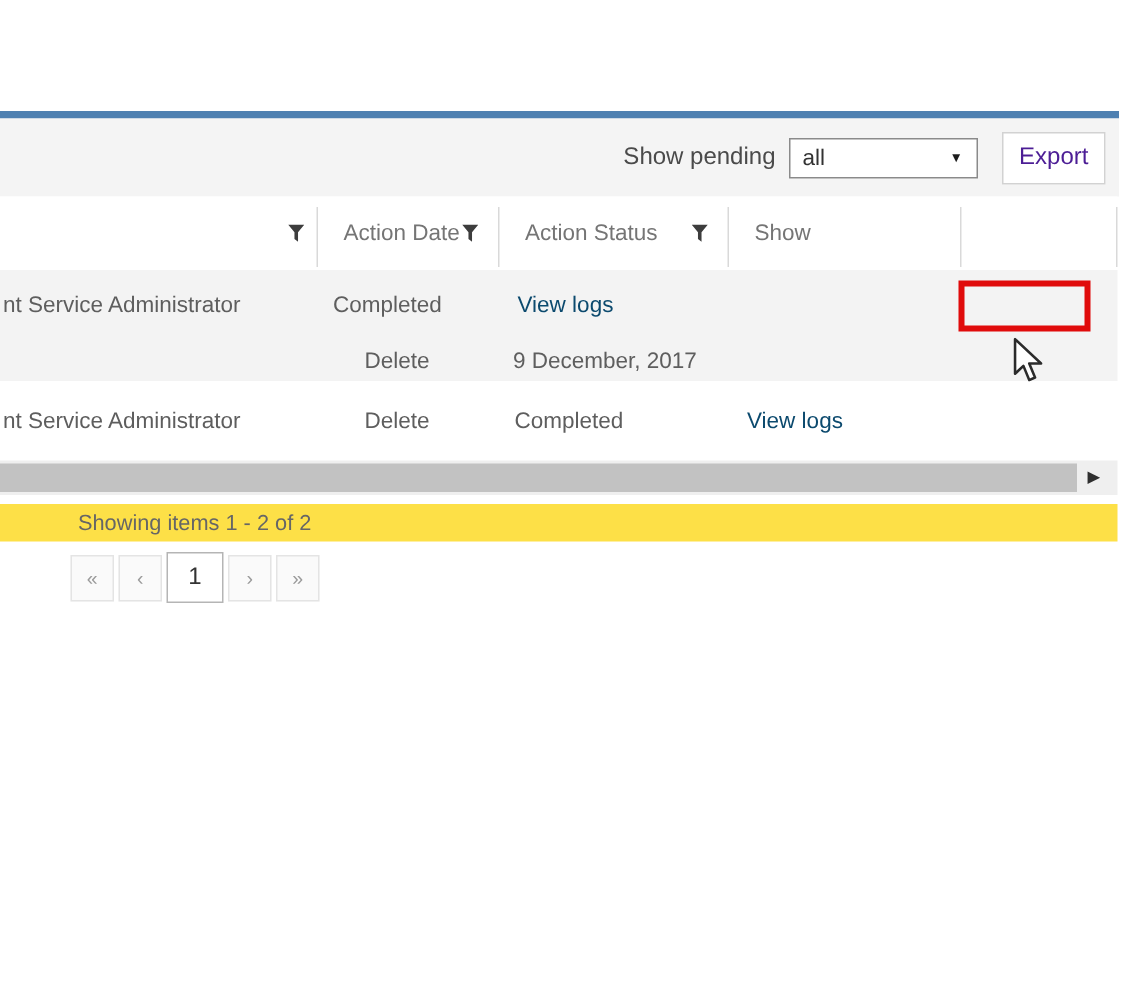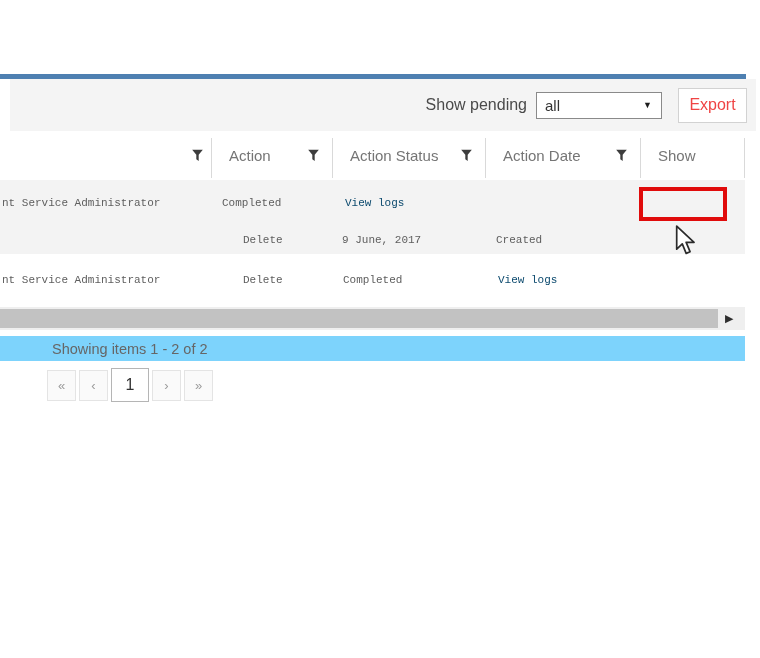--- a/index.html
+++ b/index.html
@@ -4,68 +4,68 @@
 <style>
   html,body { margin:0; padding:0; }
   body {
     width:760px; height:658px; background:#ffffff; position:relative; overflow:hidden;
     font-family:"Liberation Sans", sans-serif;
   }
   .blue-bar { position:absolute; left:0; top:74px; width:746px; height:5px; background:#4e80b1; }
 
   .toolbar {
     position:absolute; left:0; top:79px; width:746px; height:52px; background:#f4f4f4;
-    display:flex; align-items:center; justify-content:flex-end; padding-right:9px; box-sizing:border-box;margin-left:10px;
+    display:flex; align-items:center; justify-content:flex-end; padding-right:9px; box-sizing:border-box;
   }
   .sp-label { font-size:16px; color:#4a4a4a; margin-right:9px; white-space:nowrap; }
   .select {
     width:126px; height:27px; background:#fff; border:1px solid #8a8a8a;
     display:flex; align-items:center; padding:0 9px 0 8px; box-sizing:border-box; cursor:default;
   }
   .select-value { font-size:15px; color:#333; flex:1; }
   .caret { font-size:9px; color:#1c1c1c; }
   .export-btn {
     margin-left:16px; width:69px; height:35px; background:#fff; border:1px solid #d2d2d2;
-    font-size:16px; color:#ef4444; font-family:inherit; cursor:pointer;
+    font-size:16px; color:#4c1d95; font-family:inherit; cursor:pointer;
   }
 
   .thead {
     position:absolute; left:0; top:131px; width:745px; height:49px; background:#fff;
     display:grid; grid-template-columns:211px 121px 153px 155px 105px;
   }
   .hcell { display:flex; align-items:center; font-size:15px; color:#757575; padding-left:18px; box-sizing:border-box; }
   .h-name { justify-content:flex-end; padding-right:8px; padding-left:0; }
   .flt { margin-left:auto; margin-right:13px; flex:0 0 auto; cursor:pointer; }
   .filter-svg { width:11px; height:13px; display:block; }
   .hsep { position:absolute; top:138px; width:1px; height:40px; background:#d9d9d9; }
 
   .trow { position:absolute; left:0; width:745px; }
   .row1 { top:180px; height:74px; background:#f3f3f3; }
   .row2 { top:254px; height:52px; background:#ffffff; }
   .tline { display:grid; grid-template-columns:211px 121px 153px 155px 105px; }
   .l1 { height:46px; } .l2 { height:28px; } .row2 .tline { height:52px; }
-  .tline > div { display:flex; align-items:center; font-size:11px; color:#5e5e5e; box-sizing:border-box; white-space:nowrap; overflow:hidden;font-family:Liberation Mono, monospace; }
+  .tline > div { display:flex; align-items:center; font-size:15px; color:#5e5e5e; box-sizing:border-box; white-space:nowrap; overflow:hidden; }
   .c-name { padding-left:2px; }
   .c-action { padding-left:32px; }
   .c-date { padding-left:10px; }
   .c-status { padding-left:11px; }
   .c-logs { padding-left:13px; }
   .view-logs { color:#0c4a6e; cursor:pointer; }
 
   .annotation-box {
     position:absolute; left:639px; top:187px; width:88px; height:34px;
     border:4px solid #e00b0b; box-sizing:border-box; pointer-events:none;
   }
   .cursor { position:absolute; left:675px; top:225px; }
 
   .hscroll { position:absolute; left:0; top:307px; width:745px; height:23px; background:#efefef; }
   .thumb { position:absolute; left:0; top:2px; width:718px; height:19px; background:#c2c2c2; }
   .scroll-arrow { position:absolute; left:725px; top:5px; font-size:11px; color:#2f2f2f; line-height:13px; cursor:pointer; }
 
-  .status-band { position:absolute; left:0; top:336px; width:745px; height:25px; background:#7dd3fc; display:flex; align-items:center; }
+  .status-band { position:absolute; left:0; top:336px; width:745px; height:25px; background:#fde047; display:flex; align-items:center; }
   .status-band span { margin-left:52px; font-size:14.5px; color:#666; }
 
   .pagination { position:absolute; left:47px; top:368px; display:flex; align-items:center; gap:3px; }
   .pg-btn {
     width:29px; height:31px; background:#fafafa; border:1px solid #e4e4e4;
     color:#9b9b9b; font-size:13px; font-family:inherit; cursor:pointer; padding:0;
   }
   .pg-page {
     width:38px; height:34px; background:#fff; border:1px solid #b5b5b5;
     color:#333; font-size:16px; font-family:inherit; cursor:pointer; padding:0;
@@ -85,37 +85,29 @@
   <button class="export-btn">Export</button>
 </div>
 
 <div class="thead">
   <div class="hcell h-name">
     <svg class="filter-svg" viewBox="0 0 12 13">
         <path d="M0.2 0.3 H11.8 L7.3 5.7 V12.6 L4.7 10.6 V5.7 Z" fill="#3d3d3d"></path>
       </svg>
   </div>
   <div class="hcell">
-    <span>Action</span>
+    <span>Action Date</span>
     <span class="flt">
         <svg class="filter-svg" viewBox="0 0 12 13">
           <path d="M0.2 0.3 H11.8 L7.3 5.7 V12.6 L4.7 10.6 V5.7 Z" fill="#3d3d3d"></path>
         </svg>
       </span>
   </div>
   <div class="hcell">
     <span>Action Status</span>
-    <span class="flt">
-        <svg class="filter-svg" viewBox="0 0 12 13">
-          <path d="M0.2 0.3 H11.8 L7.3 5.7 V12.6 L4.7 10.6 V5.7 Z" fill="#3d3d3d"></path>
-        </svg>
-      </span>
-  </div>
-  <div class="hcell">
-    <span>Action Date</span>
     <span class="flt">
         <svg class="filter-svg" viewBox="0 0 12 13">
           <path d="M0.2 0.3 H11.8 L7.3 5.7 V12.6 L4.7 10.6 V5.7 Z" fill="#3d3d3d"></path>
         </svg>
       </span>
   </div>
   <div class="hcell">
     <span>Show</span>
   </div>
 </div>
@@ -129,22 +121,21 @@
   <div class="tline l1">
     <div class="c-name">nt Service Administrator</div>
     <div class="c-status">Completed</div>
     <div class="c-logs">
         <span class="view-logs">View logs</span>
       </div>
   </div>
   <div class="tline l2">
     <div class="c-name"></div>
     <div class="c-action">Delete</div>
-    <div class="c-date">9 June, 2017</div>
-    <div class="c-status">Created</div>
+    <div class="c-date">9 December, 2017</div>
     <div class="c-logs"></div>
   </div>
 </div>
 
 <div class="trow row2">
   <div class="tline">
     <div class="c-name">nt Service Administrator</div>
     <div class="c-action">Delete</div>
     <div class="c-status">Completed</div>
     <div class="c-logs">

